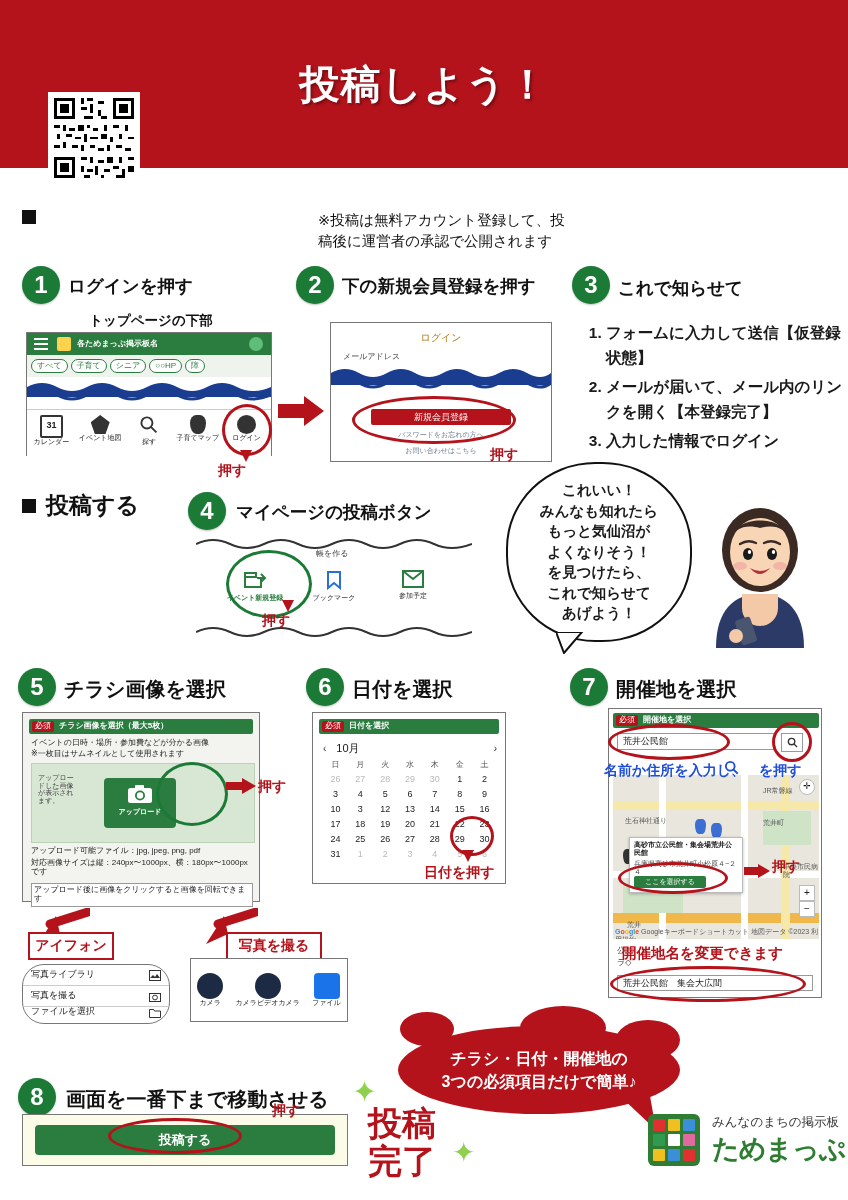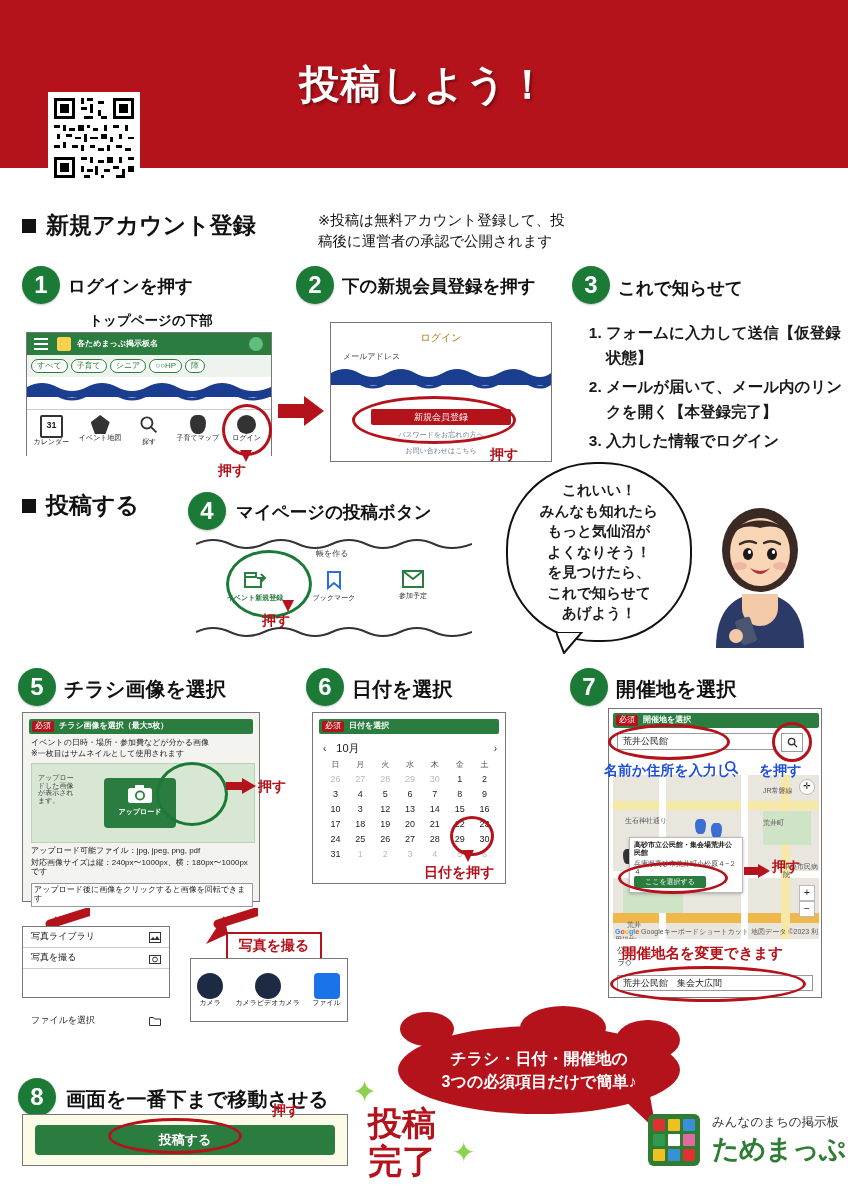--- a/index.html
+++ b/index.html
@@ -168,21 +168,20 @@
       <rect x="11" y="27" width="2" height="1"></rect>
         <rect x="17" y="27" width="1" height="1"></rect>
         <rect x="22" y="27" width="3" height="1"></rect>
       <rect x="26" y="24" width="2" height="2"></rect>
     </g>
   </svg>
 </div>
 
 <div class="abs sec-head" style="left:22px;top:210px;">
   <span class="sq"></span>
-  <span>新規アカウント登録</span>
 </div>
 <div class="abs note" style="left:318px;top:210px;width:250px;">※投稿は無料アカウント登録して、投稿後に運営者の承認で公開されます</div>
 
 <div class="abs circ" style="left:22px;top:266px;">1</div>
 <div class="abs step-title" style="left:68px;top:274px;">ログインを押す</div>
 <div class="abs cap" style="left:26px;top:312px;width:250px;">トップページの下部</div>
 
 <div class="abs panel" style="left:26px;top:332px;width:246px;height:124px;">
 
   <div class="abs" style="left:0;top:0;width:244px;height:22px;background:#2a7d3f;">
@@ -394,36 +393,36 @@
 </div>
 <div class="abs press" style="left:258px;top:778px;">押す</div>
 
 <div class="abs" style="left:30px;top:908px;">
   <svg width="60" height="42" viewBox="0 0 60 42">
       <path d="M58 4 L20 16" stroke="#b4131b" stroke-width="9" stroke-linecap="round"></path>
       <polygon points="8,36 26,8 30,26" fill="#b4131b"></polygon>
     </svg>
 </div>
 <div class="abs label-box" style="left:28px;top:932px;width:82px;height:24px;">アイフォン</div>
-<div class="abs panel" style="left:22px;top:926px;width:148px;height:72px;">
+<div class="abs panel" style="left:22px;top:964px;width:148px;height:60px;border-radius:22px;">
   <div class="abs" style="left:0;top:0;width:146px;height:21px;border-bottom:1px solid #ccc;display:flex;align-items:center;justify-content:space-between;padding:0 8px;box-sizing:border-box;">
     <span class="tiny2" style="font-size:9px;">写真ライブラリ</span>
     <svg width="12" height="11" viewBox="0 0 12 11">
         <rect x="0.5" y="0.5" width="11" height="10" fill="none" stroke="#333"></rect>
         <path d="M1 8l3-3 2 2 2-3 3 4z" fill="#333"></path>
       </svg>
   </div>
   <div class="abs" style="left:0;top:21px;width:146px;height:21px;border-bottom:1px solid #ccc;display:flex;align-items:center;justify-content:space-between;padding:0 8px;box-sizing:border-box;">
     <span class="tiny2" style="font-size:9px;">写真を撮る</span>
     <svg width="12" height="11" viewBox="0 0 12 11">
         <rect x="0.5" y="2.5" width="11" height="8" fill="none" stroke="#333"></rect>
         <circle cx="6" cy="6.5" r="2.4" fill="none" stroke="#333"></circle>
       </svg>
   </div>
-  <div class="abs" style="left:0;top:42px;width:146px;height:21px;display:flex;align-items:flex-end;justify-content:space-between;padding:0 8px;box-sizing:border-box;margin-top:36px;">
+  <div class="abs" style="left:0;top:42px;width:146px;height:21px;display:flex;align-items:flex-start;justify-content:space-between;padding:0 8px;box-sizing:border-box;">
     <span class="tiny2" style="font-size:9px;">ファイルを選択</span>
     <svg width="12" height="11" viewBox="0 0 12 11">
         <path d="M0.5 2.5h4l1 1.5h6v6.5h-11z" fill="none" stroke="#333"></path>
       </svg>
   </div>
 </div>
 
 <div class="abs" style="left:198px;top:908px;">
   <svg width="60" height="42" viewBox="0 0 60 42">
       <path d="M58 4 L20 16" stroke="#b4131b" stroke-width="9" stroke-linecap="round"></path>

